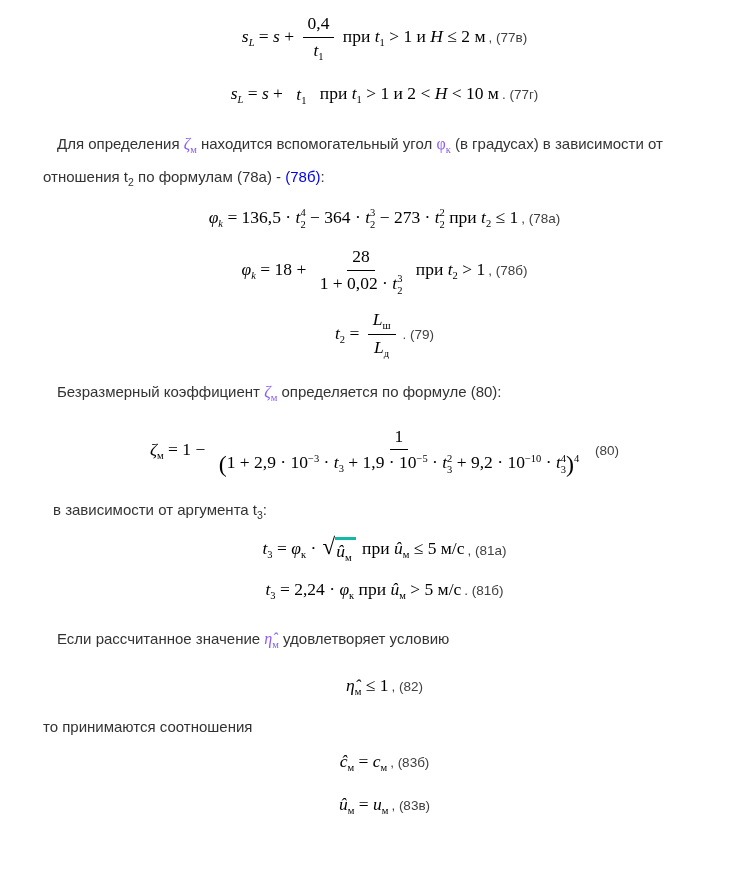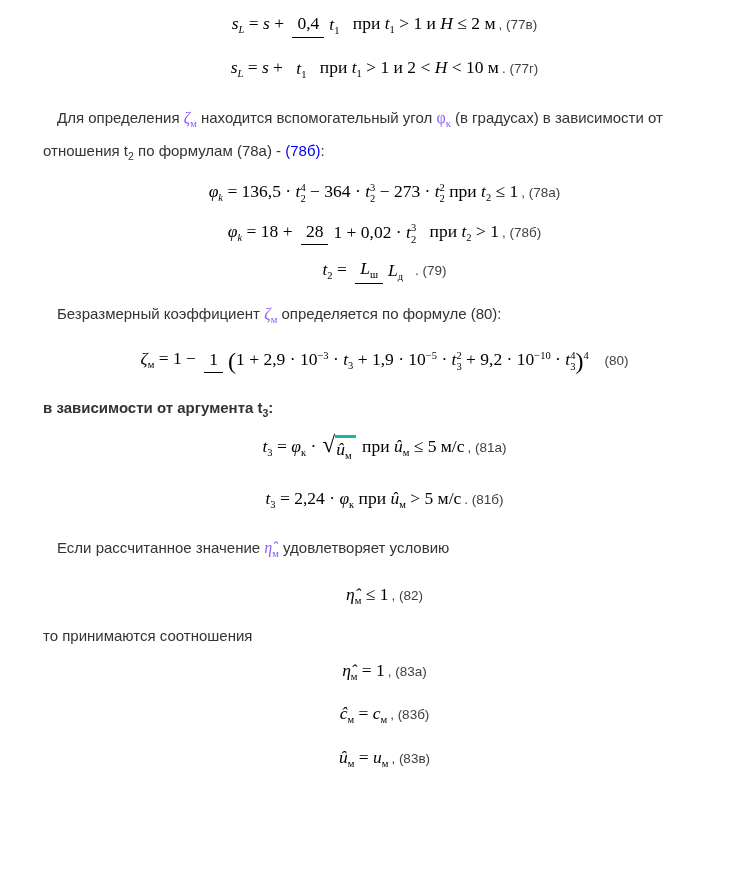--- a/index.html
+++ b/index.html
@@ -45,21 +45,21 @@
   .ss {
     display: inline-flex;
     flex-direction: column;
     align-items: flex-start;
     vertical-align: middle;
     font-size: 10.5px;
     line-height: 1.1;
   }
   .frac {
     display: inline-flex;
-    flex-direction: row;
+    flex-direction: column;
     align-items: center;
     vertical-align: middle;
     margin: 0 4px;
     justify-content: space-between;
   }
   .fn { border-bottom: 1px solid #000; padding: 0 5px 1px; }
   .fd { padding: 1px 5px 0; }
   .sqrt { display: inline-flex; align-items: flex-start; vertical-align: middle; margin: 0 2px; }
   .rad { font-size: 23px; line-height: 1; }
   .sc { border-top: 3px solid #14b8a6; margin-top: 2px; padding: 0 4px 0 1px; }
@@ -72,22 +72,22 @@
   }
   
   #eq77v { margin: 2px 0 18px; }
   #eq77g { margin: 0 0 22px; }
   #p1    { margin: 0 0 10px; }
   #eq78a { margin: 0 0 14px; }
   #eq78b { margin: 0 0 12px; }
   #eq79  { margin: 0 0 16px; }
   #p2    { margin: 0 0 14px; }
   #eq80  { margin: 0 0 20px; }
-  #p3    { margin: 0 0 6px; font-weight: bold;  }
-  #eq81a { margin: 0 0 24px; }
+  #p3    { margin: 0 10px 6px;  }
+  #eq81a { margin: 0 0 12px; }
   #eq81b { margin: 0 0 22px; }
   #p4    { margin: 0 0 12px; }
   #eq82  { margin: 16px 0 14px; }
   #p5    { margin: 0 0 10px; }
   #eq83a { margin: 0 0 18px; }
   #eq83b { margin: 0 0 18px; }
   #eq83v { margin: 0 0 18px; }
 </style>
 </head>
 <body>
@@ -178,23 +178,20 @@
   </p>
 
   <div class="eq" id="eq82">
     <span class="v">η̂</span><span class="sb">м</span><span> ≤ 1</span><span class="eqno">, (82)</span>
   </div>
 
   <p class="para" id="p5">
     <span>то принимаются соотношения</span>
   </p>
 
-  <div class="eq" id="eq83a">
-    <span class="v">η̂</span><span class="sb">м</span><span> = 1</span><span class="eqno">, (83а)</span>
-  </div>
 
   <div class="eq" id="eq83b">
     <span class="v">ĉ</span><span class="sb">м</span><span> = </span><span class="v">c</span><span class="sb">м</span><span class="eqno">, (83б)</span>
   </div>
 
   <div class="eq" id="eq83v">
     <span class="v">û</span><span class="sb">м</span><span> = </span><span class="v">u</span><span class="sb">м</span><span class="eqno">, (83в)</span>
   </div>
 
 </div>

